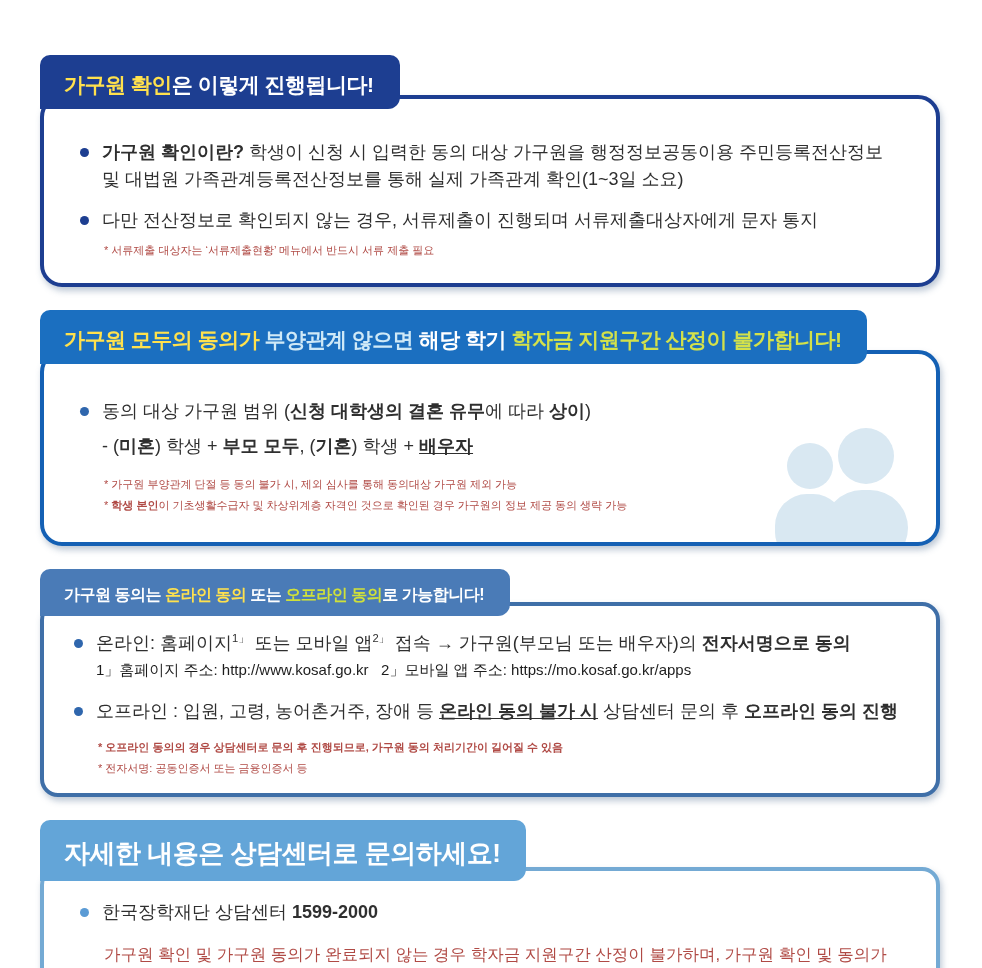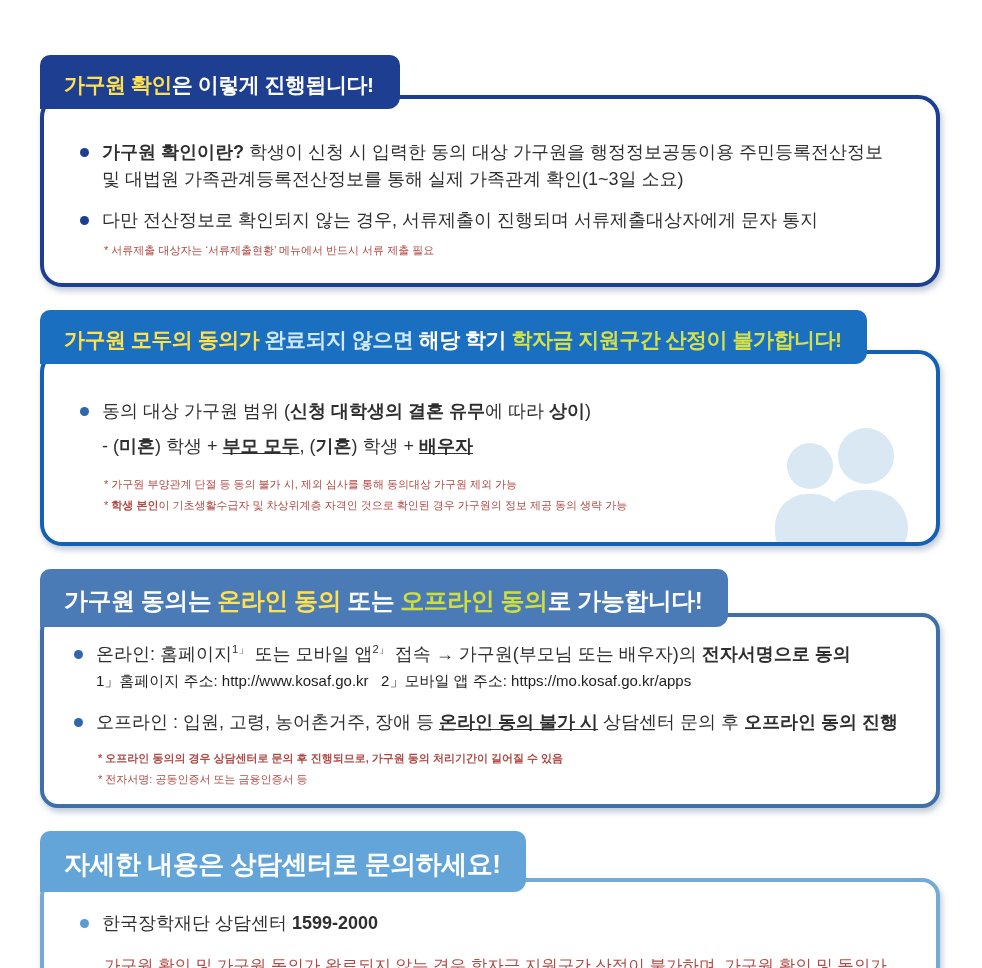--- a/index.html
+++ b/index.html
@@ -15,21 +15,21 @@
   .tab{
     position:relative;z-index:2;display:inline-block;
     padding:16px 26px 10px 24px;
     font-size:21px;font-weight:700;letter-spacing:-0.5px;
     border-radius:10px 10px 12px 0;
     color:#fff;
     white-space:nowrap;
   }
   .s1 .tab{background:var(--c-navy);}
   .s2 .tab{background:var(--c-vividBlue);}
-  .s3 .tab{background:var(--c-mutedBlue);font-size:24px;}
+  .s3 .tab{background:var(--c-mutedBlue);font-size:16px;}
   .s4 .tab{background:var(--c-lightBlue);font-size:26px;}
   
   .box{
     position:relative;z-index:1;margin-top:-14px;
     background:#fff;border-radius:22px;
     box-shadow:2px 4px 6px rgba(110,135,165,.45);
     box-sizing:border-box;
   }
   .s1 .box{border:4px solid var(--c-navy);padding:40px 34px 24px;}
   .s2 .box{border:4px solid var(--c-border2);padding:44px 34px 28px;overflow:hidden;}
@@ -67,27 +67,27 @@
       </div>
       <div class="line bullet-line mt14">
         <span class="dot"></span>
         <span class="txt"><span>다만 전산정보로 확인되지 않는 경우, 서류제출이 진행되며 서류제출대상자에게 문자 통지</span></span>
       </div>
       <div class="line note-line"><span>* 서류제출 대상자는 ‘서류제출현황’ 메뉴에서 반드시 서류 제출 필요</span></div>
     </div>
   </div>
 
   <div class="sec s2">
-    <div class="tab"><span style="color: rgb(255, 225, 77);">가구원 모두의 동의가 </span><span style="color: rgb(207, 233, 247);">완료되지 않으면</span><span style="color: rgb(255, 255, 255);"> 해당 학기 </span><span style="color: rgb(211, 225, 74);">학자금 지원구간 산정이 불가합니다!</span></div>
+    <div class="tab"><span style="color: rgb(255, 225, 77);">가구원 모두의 동의가 </span><span style="color: rgb(207, 233, 247);">부양관계 않으면</span><span style="color: rgb(255, 255, 255);"> 해당 학기 </span><span style="color: rgb(211, 225, 74);">학자금 지원구간 산정이 불가합니다!</span></div>
     <div class="box">
       <div class="line bullet-line">
         <span class="dot"></span>
         <span class="txt"><span>동의 대상 가구원 범위 (</span><span style="font-weight: 700;">신청 대학생의 결혼 유무</span><span>에 따라 </span><span style="font-weight: 700;">상이</span><span>)</span></span>
       </div>
-      <div class="line sub-line"><span>- (</span><span style="font-weight: 700;">미혼</span><span>) 학생 + </span><span style="font-weight: 700; text-decoration: underline;">부모 모두</span><span>, (</span><span style="font-weight: 700;">기혼</span><span>) 학생 + </span><span style="font-weight: 700; text-decoration: underline;">배우자</span></div>
+      <div class="line sub-line"><span>- (</span><span style="font-weight: 700;">미혼</span><span>) 학생 + </span><span style="font-weight: 700; ">부모 모두</span><span>, (</span><span style="font-weight: 700;">기혼</span><span>) 학생 + </span><span style="font-weight: 700; text-decoration: underline;">배우자</span></div>
       <div class="line note-line first-note"><span>* 가구원 부양관계 단절 등 동의 불가 시, 제외 심사를 통해 동의대상 가구원 제외 가능</span></div>
       <div class="line note-line mt4"><span>* </span><span style="font-weight: 700;">학생 본인</span><span>이 기초생활수급자 및 차상위계층 자격인 것으로 확인된 경우 가구원의 정보 제공 동의 생략 가능</span></div>
       <svg class="people" width="158" height="122" viewBox="0 0 158 122">
         <circle cx="48" cy="40" r="23" fill="#d9e8f2"></circle>
         <rect x="13" y="68" width="70" height="70" rx="32" fill="#d9e8f2"></rect>
         <circle cx="104" cy="30" r="28" fill="#d9e8f2"></circle>
         <rect x="62" y="64" width="84" height="76" rx="38" fill="#d9e8f2"></rect>
       </svg>
     </div>
   </div>

